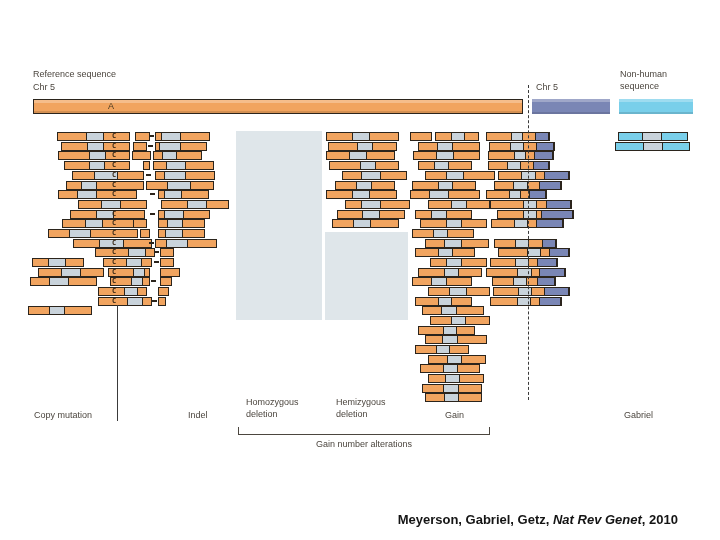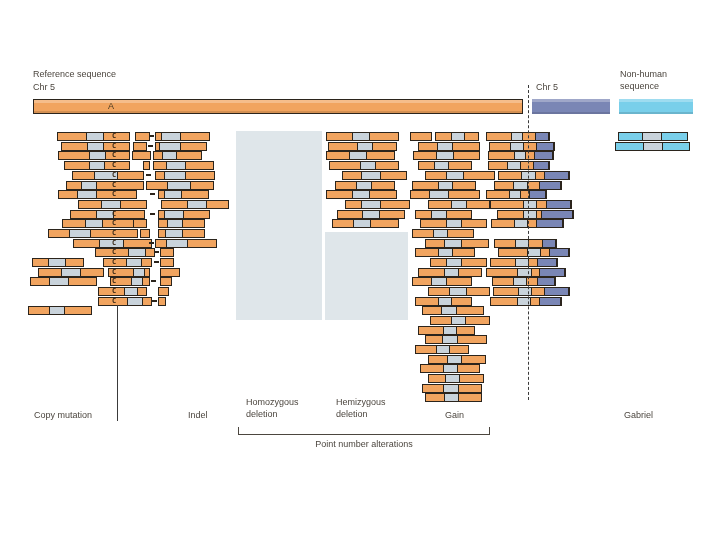--- a/index.html
+++ b/index.html
@@ -405,17 +405,20 @@
     <div class="flabel" style="left:34px;top:409px;">Copy mutation</div>
     <div class="flabel" style="left:143px;top:409px;margin-left:45px;">Indel</div>
     <div class="flabel" style="left:246px;top:396px;width:70px;">Homozygous deletion</div>
     <div class="flabel" style="left:336px;top:396px;width:70px;">Hemizygous deletion</div>
     <div class="flabel" style="left:445px;top:409px;">Gain</div>
     <div class="flabel" style="left:624px;top:409px;">Gabriel</div>
 
     <div class="bracket-h"></div>
     <div class="bracket-t" style="left:238px;"></div>
     <div class="bracket-t" style="left:489px;"></div>
-    <div class="flabel center" style="left:238px;top:438px;width:252px;">Point number alterations</div>
+    <div class="flabel center" style="left:238px;top:438px;width:252px;">Gain number alterations</div>
   </div>
 
+  <div class="citation">
+    <span>Meyerson, Gabriel, Getz, </span><span class="jrnl">Nat Rev Genet</span><span>, 2010</span>
+  </div>
 
 </div>
 
 </body></html>

